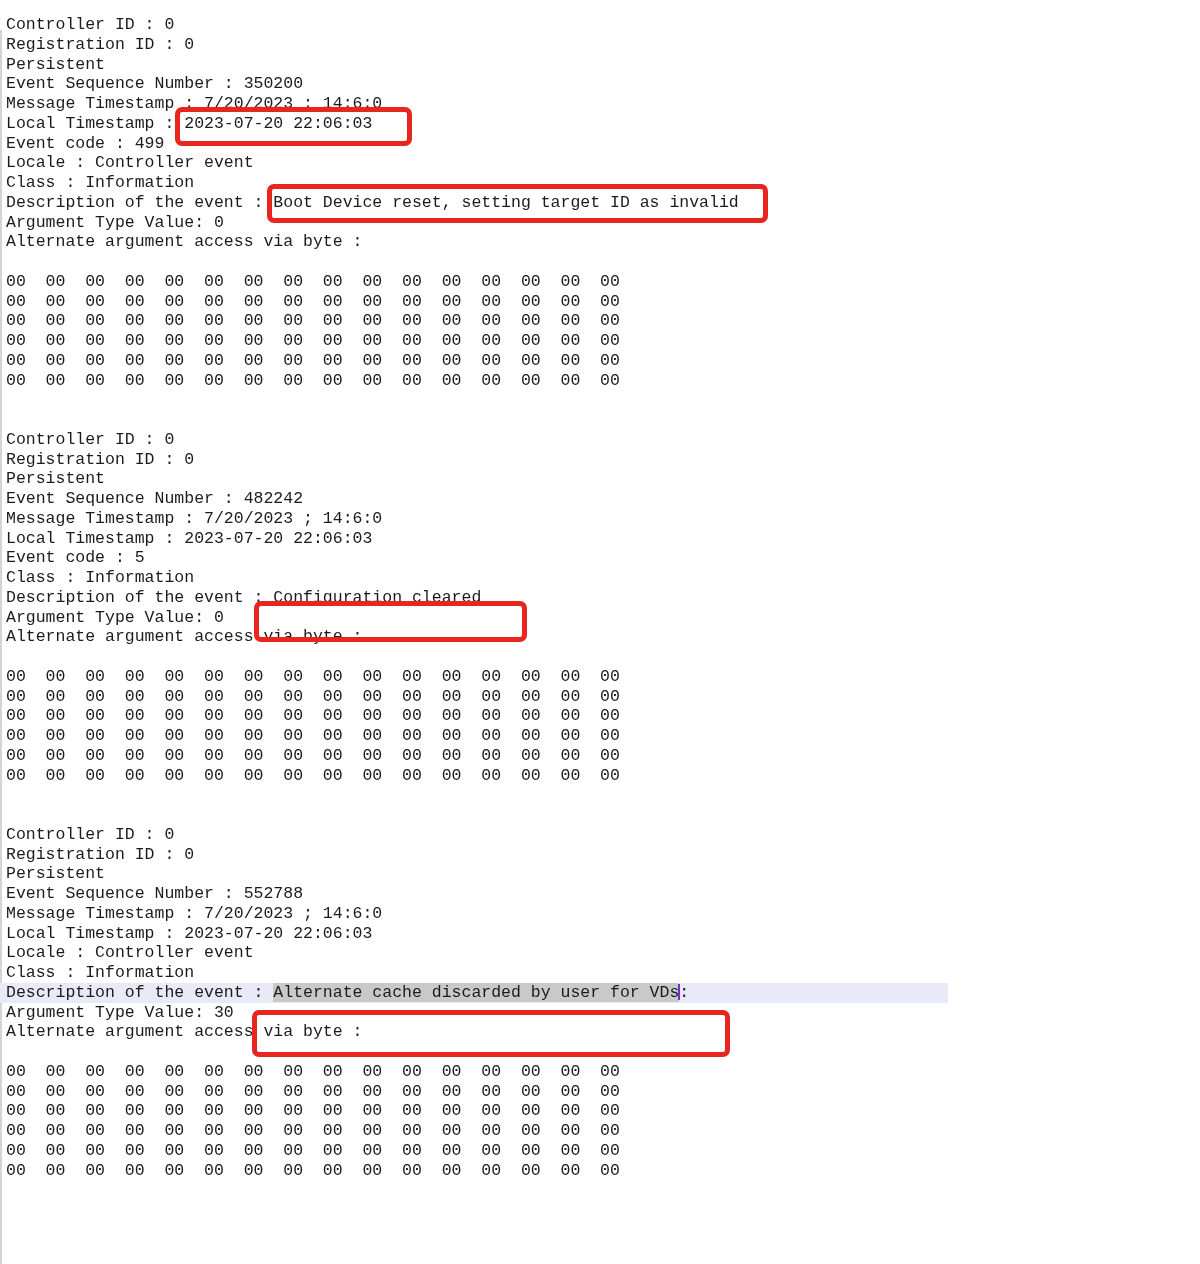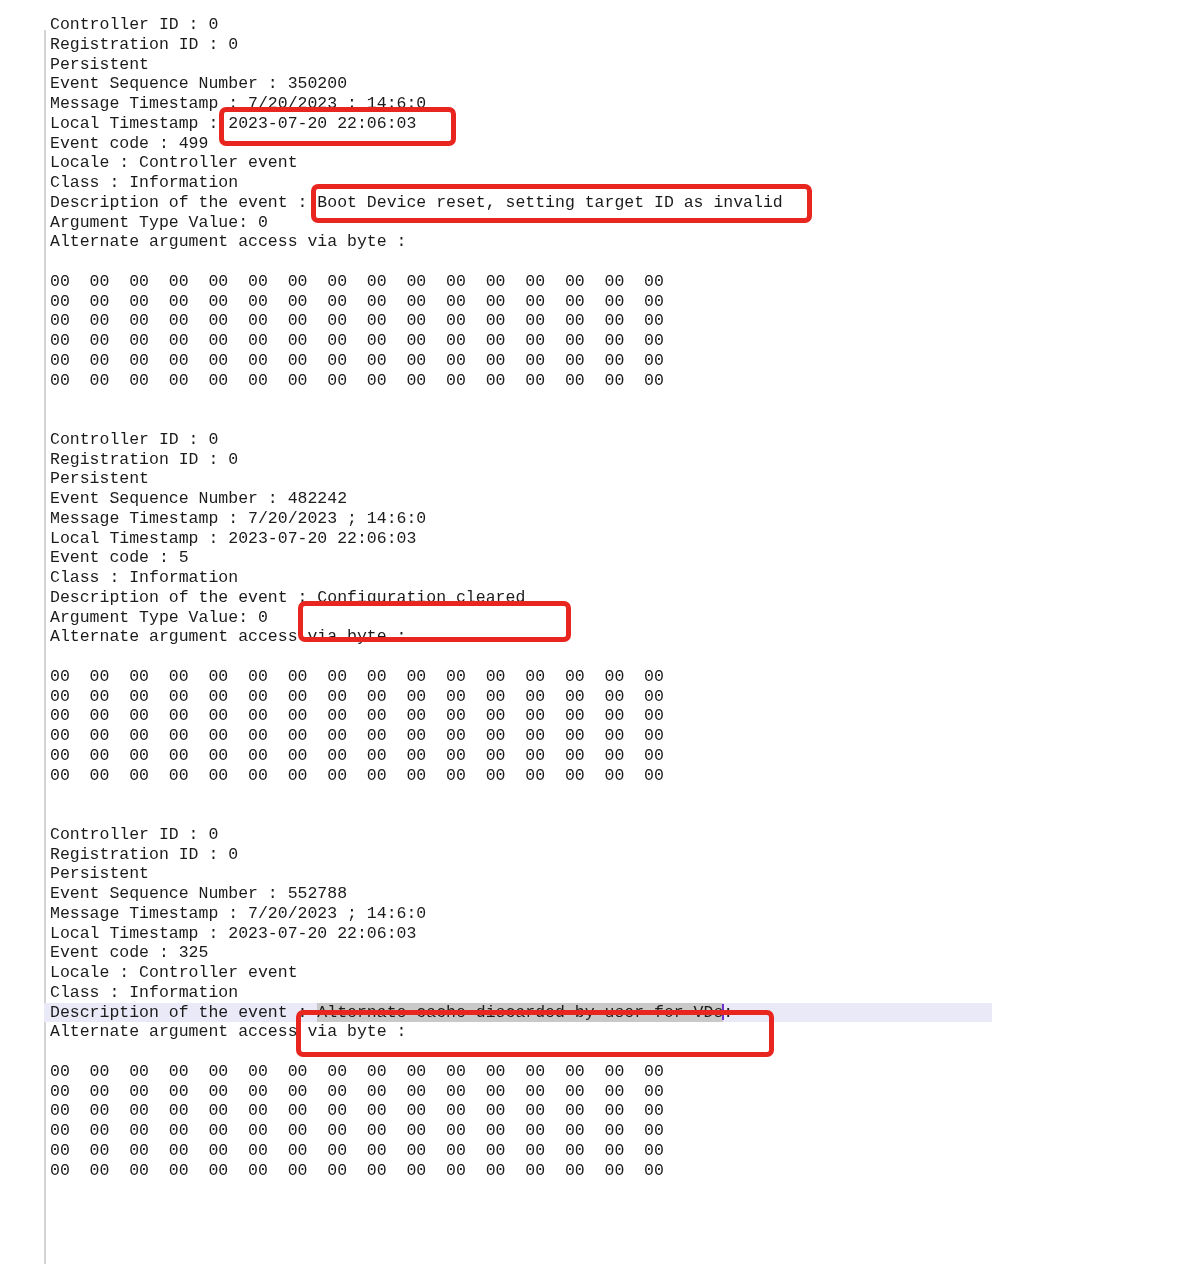--- a/index.html
+++ b/index.html
@@ -4,21 +4,21 @@
 <style>
   :root{
     --red:#e8251e; --band:#e9e9f8; --sel:#c9c9c9; --caret:#7030d0; --edge:#d4d4d4;
   }
   html,body{margin:0;padding:0;background:#ffffff;}
   body{
     width:1200px;height:1264px;overflow:hidden;
     font-family:"Liberation Mono","DejaVu Sans Mono",monospace;
     font-size:16.5px;color:#1b1b1b;
   }
-  #page{position:relative;width:948px;height:1264px;overflow:hidden;margin-left:44px;}
+  #page{position:relative;width:948px;height:1264px;overflow:hidden;}
   #left-edge{position:absolute;left:0;top:30px;bottom:0;width:2px;background:var(--edge);}
   #log{position:absolute;top:15px;left:0;right:0;}
   .line{height:19.75px;line-height:19.75px;white-space:pre;padding-left:6px;}
   .hl-band{background:var(--band);}
   .selected{background:var(--sel);}
   .caret{display:inline-block;width:2px;height:16px;background:var(--caret);
          vertical-align:-3px;margin:0 -1px;}
   .redbox{position:absolute;border:5px solid var(--red);border-radius:7px;
           box-sizing:border-box;background:transparent;}
 </style>
@@ -68,24 +68,24 @@
       <div class="line">00  00  00  00  00  00  00  00  00  00  00  00  00  00  00  00</div>
       <div class="line">00  00  00  00  00  00  00  00  00  00  00  00  00  00  00  00</div>
       <div class="line"></div>
       <div class="line"></div>
       <div class="line">Controller ID : 0</div>
       <div class="line">Registration ID : 0</div>
       <div class="line">Persistent</div>
       <div class="line">Event Sequence Number : 552788</div>
       <div class="line">Message Timestamp : 7/20/2023 ; 14:6:0</div>
       <div class="line">Local Timestamp : 2023-07-20 22:06:03</div>
-      <div class="line">Event code : 325</div>
       <div class="line">Locale : Controller event</div>
       <div class="line">Class : Information</div>
       <div class="line hl-band"><span>Description of the event : </span><span class="selected">Alternate cache discarded by user for VDs</span><span class="caret"></span><span>:</span></div>
+      <div class="line">Argument Type Value: 30</div>
       <div class="line">Alternate argument access via byte :</div>
       <div class="line"></div>
       <div class="line">00  00  00  00  00  00  00  00  00  00  00  00  00  00  00  00</div>
       <div class="line">00  00  00  00  00  00  00  00  00  00  00  00  00  00  00  00</div>
       <div class="line">00  00  00  00  00  00  00  00  00  00  00  00  00  00  00  00</div>
       <div class="line">00  00  00  00  00  00  00  00  00  00  00  00  00  00  00  00</div>
       <div class="line">00  00  00  00  00  00  00  00  00  00  00  00  00  00  00  00</div>
       <div class="line">00  00  00  00  00  00  00  00  00  00  00  00  00  00  00  00</div>
       <div class="line"></div>
       <div class="line"></div>

